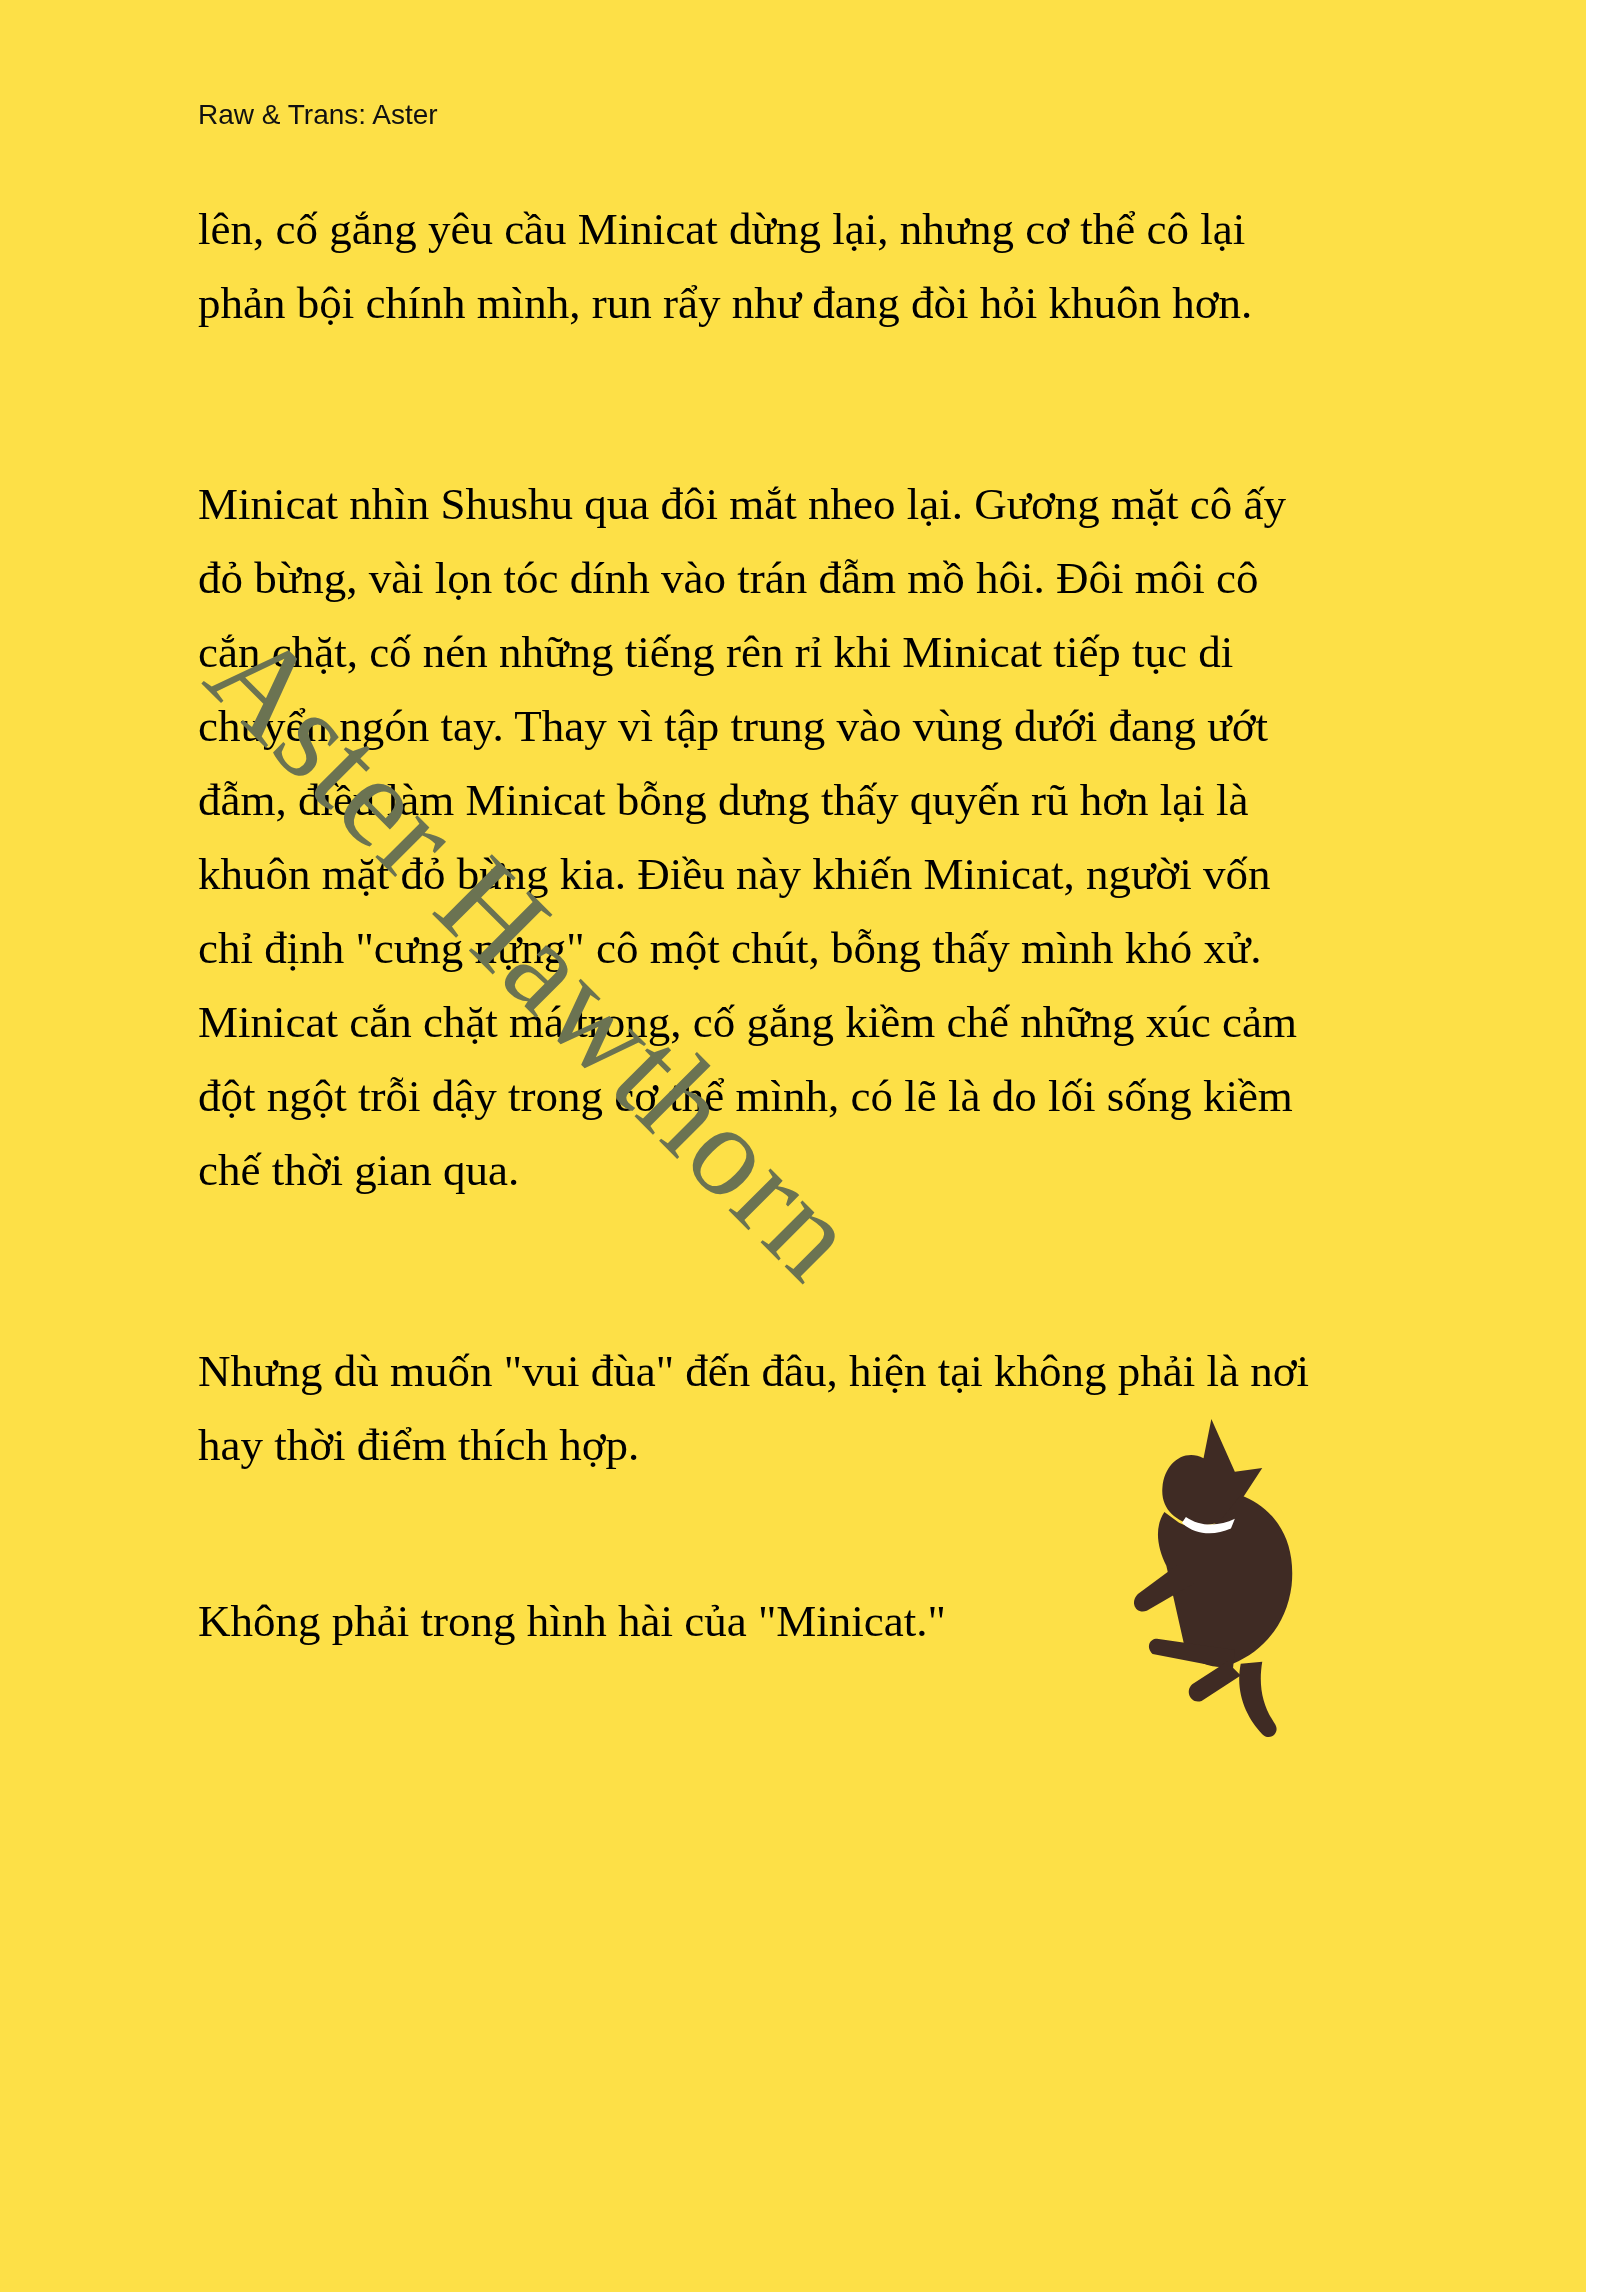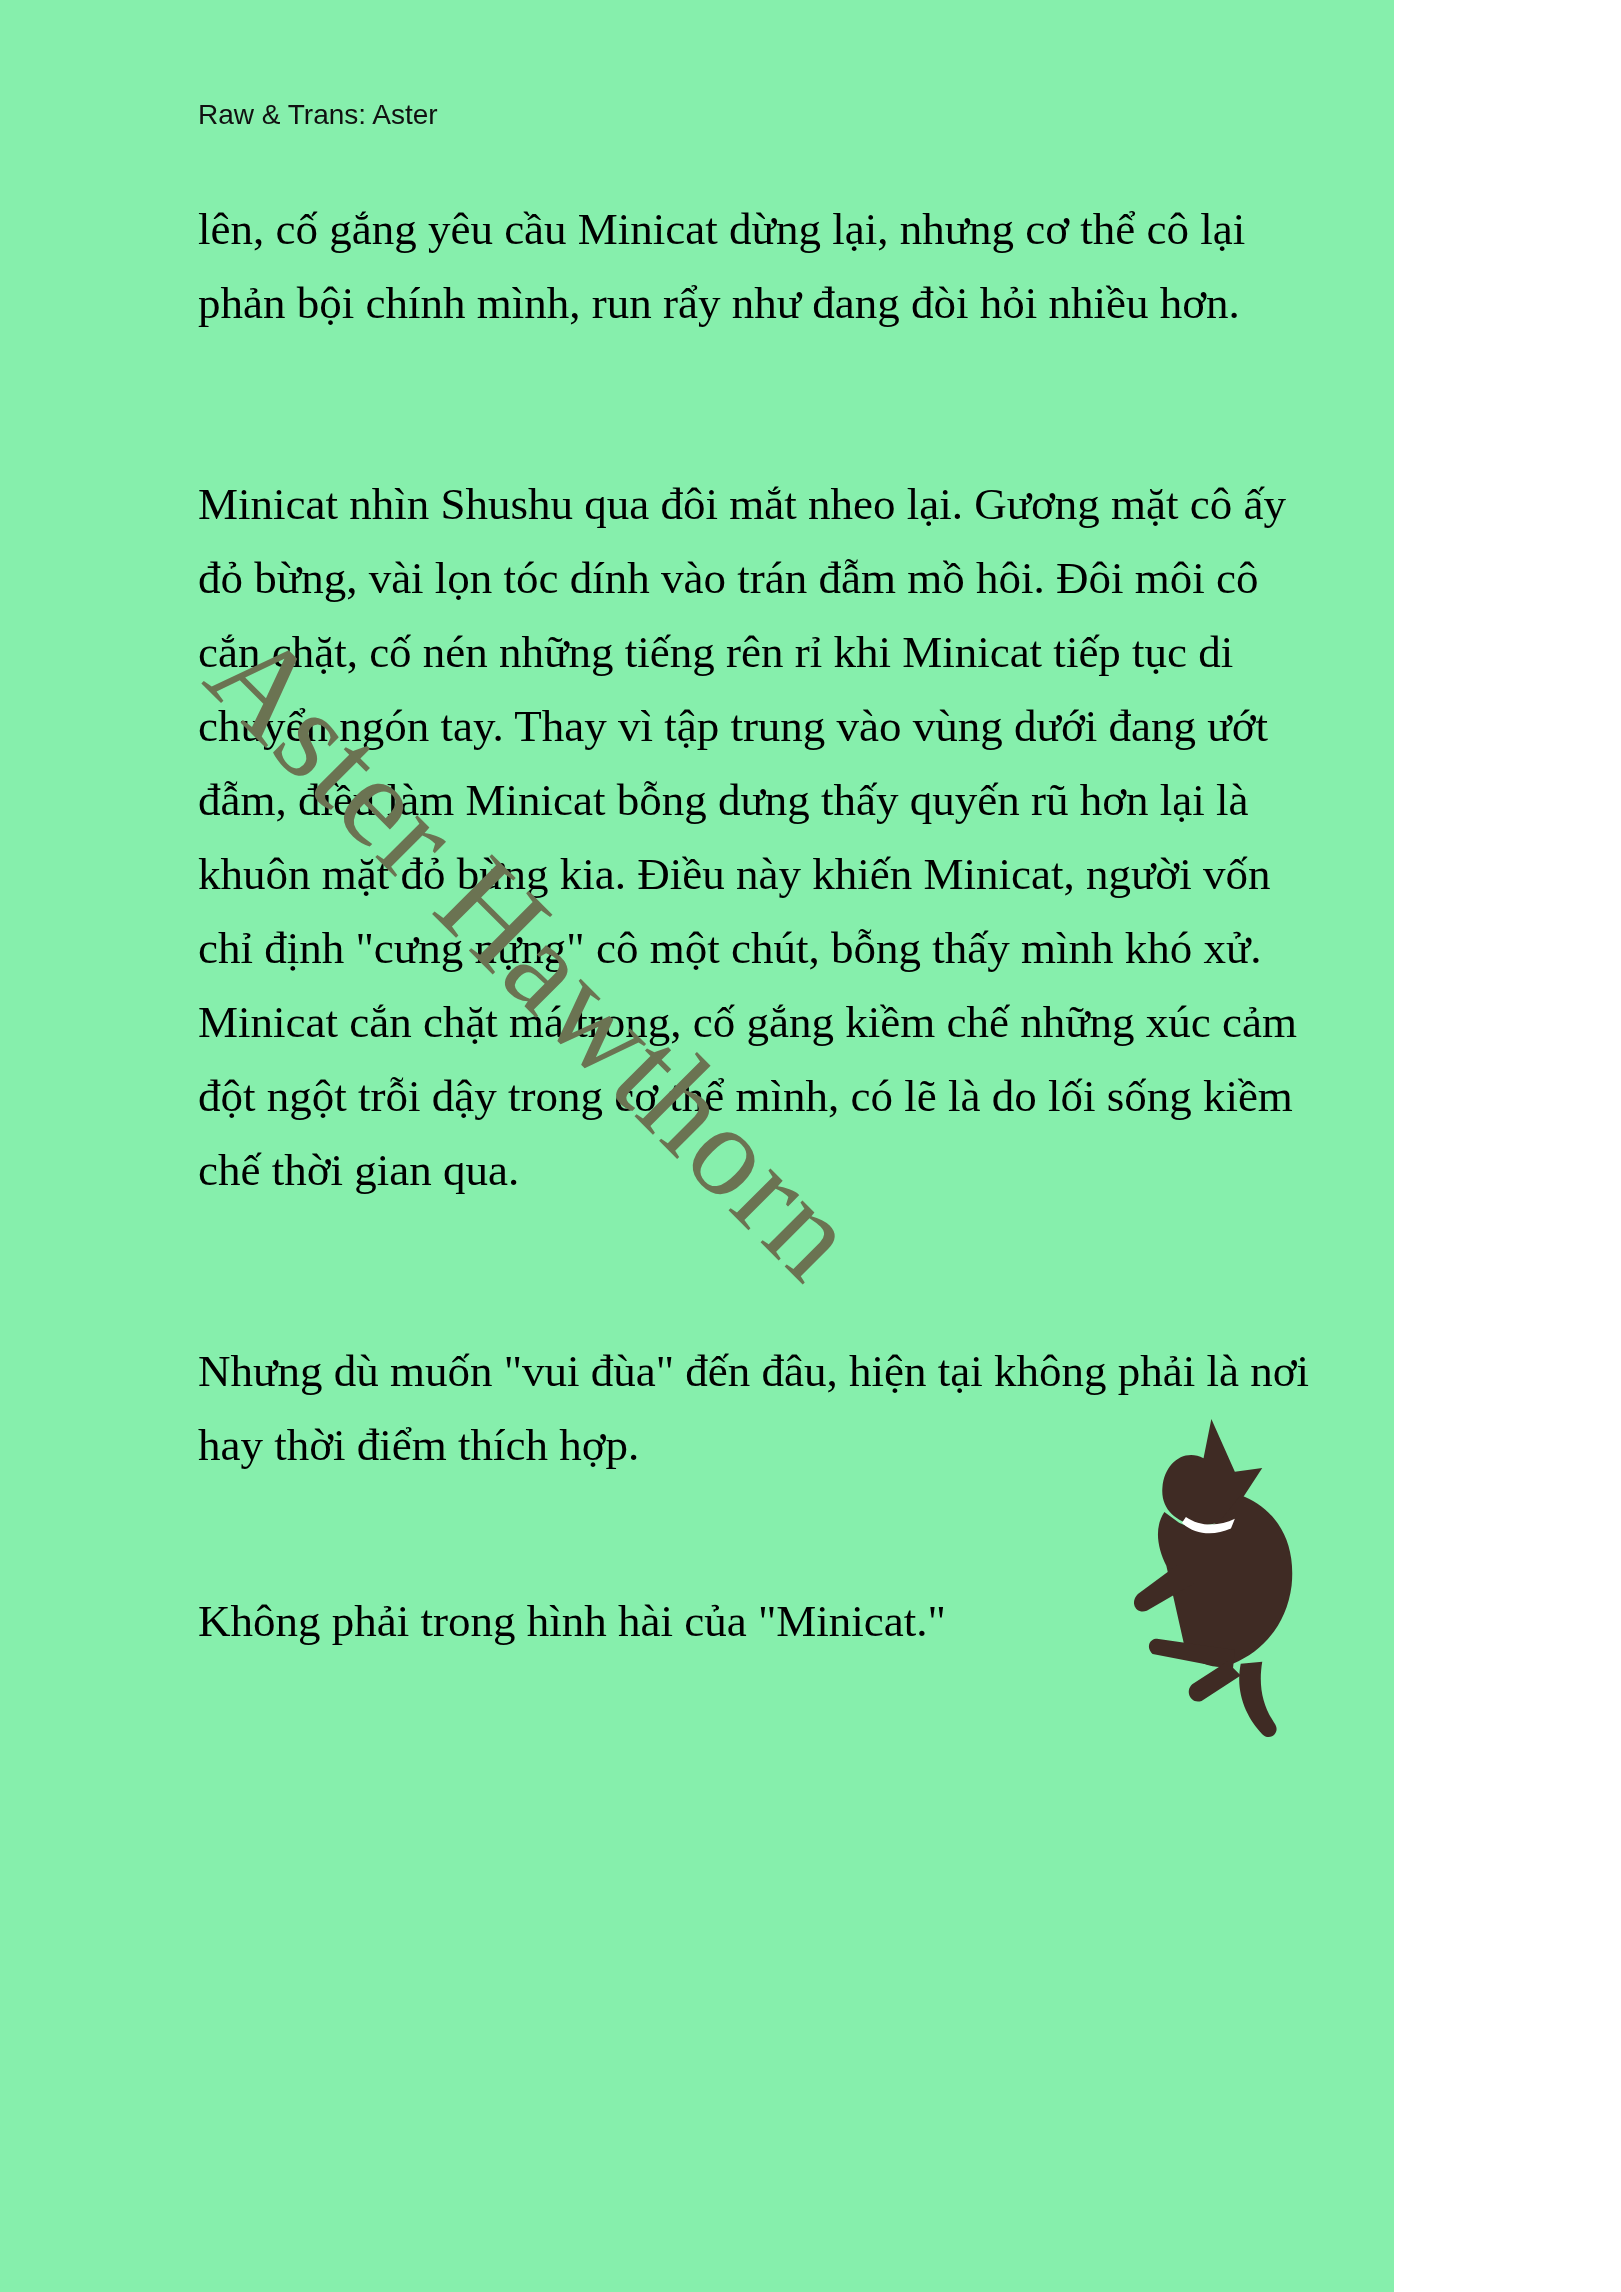--- a/index.html
+++ b/index.html
@@ -1,17 +1,17 @@
 <!DOCTYPE html>
 <html><head>
 <meta charset="utf-8">
 <style>
   html, body { margin: 0; padding: 0; background: #ffffff; }
   body { width: 1621px; height: 2293px; position: relative; overflow: hidden; }
-  .page { position: absolute; left: 0; top: 0; width: 1394px; height: 2293px; background: #86efac; }
+  .page { position: absolute; left: 0; top: 0; width: 1586px; height: 2293px; background: #fde047; }
   .header {
     position: absolute; left: 198px; top: 98px;
     font-family: "Liberation Sans", sans-serif; font-size: 28px; color: #111;
     line-height: 33px;
   }
   .body-text {
     position: absolute; left: 198px; top: 192px; width: 1274px;
     font-family: "Liberation Serif", serif; font-size: 45px; color: #000;
     line-height: 74px;
   }
@@ -31,21 +31,21 @@
 </style>
 </head>
 <body>
 
 <div class="page">
 
   <div class="header">Raw &amp; Trans: Aster</div>
 
   <div class="body-text">
     <p class="para">lên, cố gắng yêu cầu Minicat dừng lại, nhưng cơ thể cô lại
-phản bội chính mình, run rẩy như đang đòi hỏi nhiều hơn.</p>
+phản bội chính mình, run rẩy như đang đòi hỏi khuôn hơn.</p>
     <div class="gap-lg"></div>
     <p class="para">Minicat nhìn Shushu qua đôi mắt nheo lại. Gương mặt cô ấy
 đỏ bừng, vài lọn tóc dính vào trán đẫm mồ hôi. Đôi môi cô
 cắn chặt, cố nén những tiếng rên rỉ khi Minicat tiếp tục di
 chuyển ngón tay. Thay vì tập trung vào vùng dưới đang ướt
 đẫm, điều làm Minicat bỗng dưng thấy quyến rũ hơn lại là
 khuôn mặt đỏ bừng kia. Điều này khiến Minicat, người vốn
 chỉ định "cưng nựng" cô một chút, bỗng thấy mình khó xử.
 Minicat cắn chặt má trong, cố gắng kiềm chế những xúc cảm
 đột ngột trỗi dậy trong cơ thể mình, có lẽ là do lối sống kiềm

